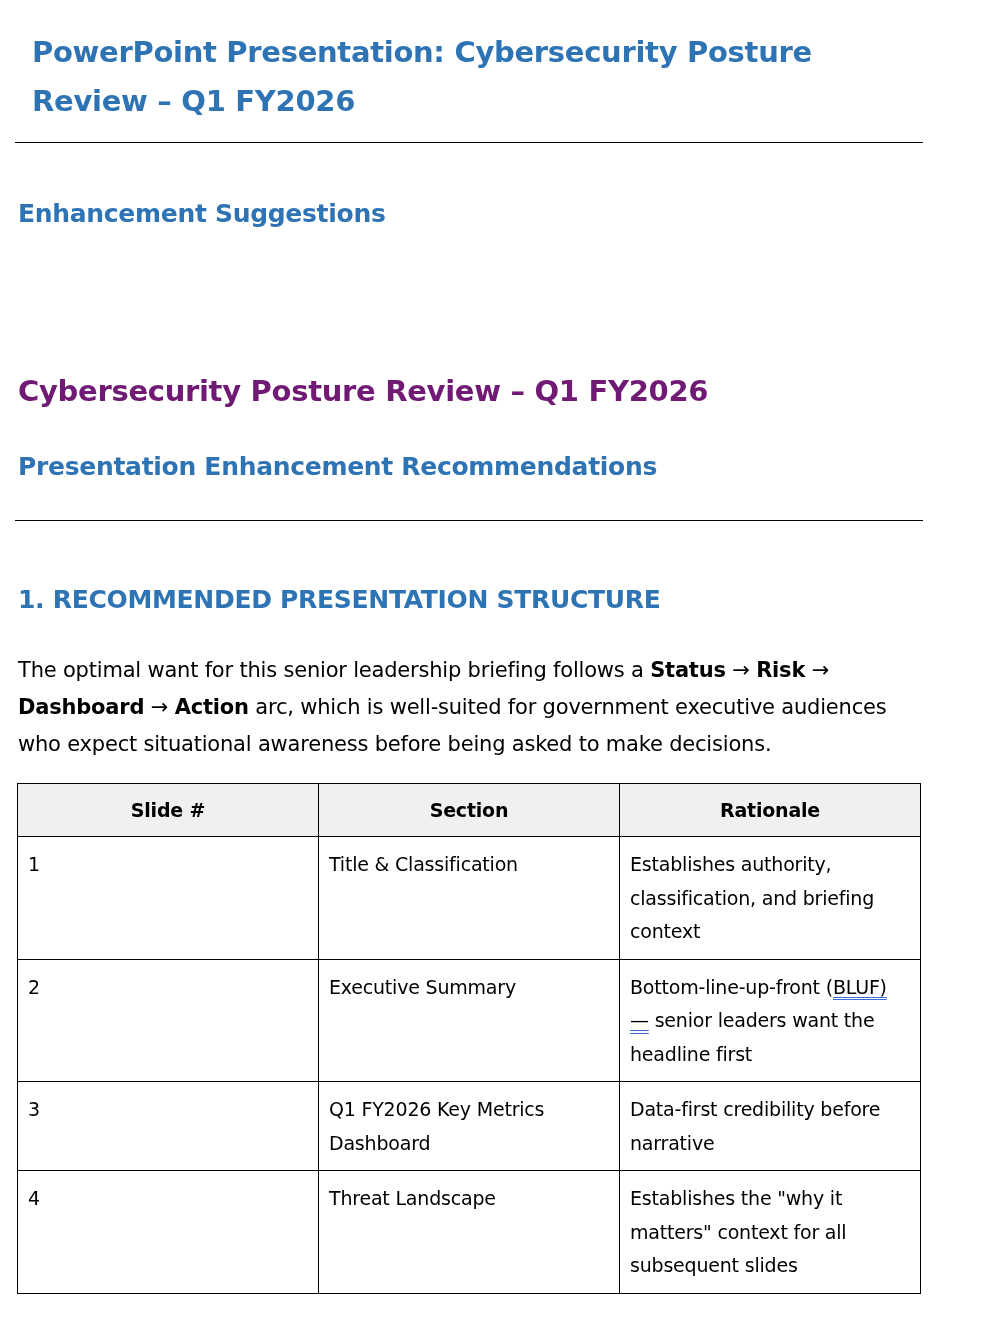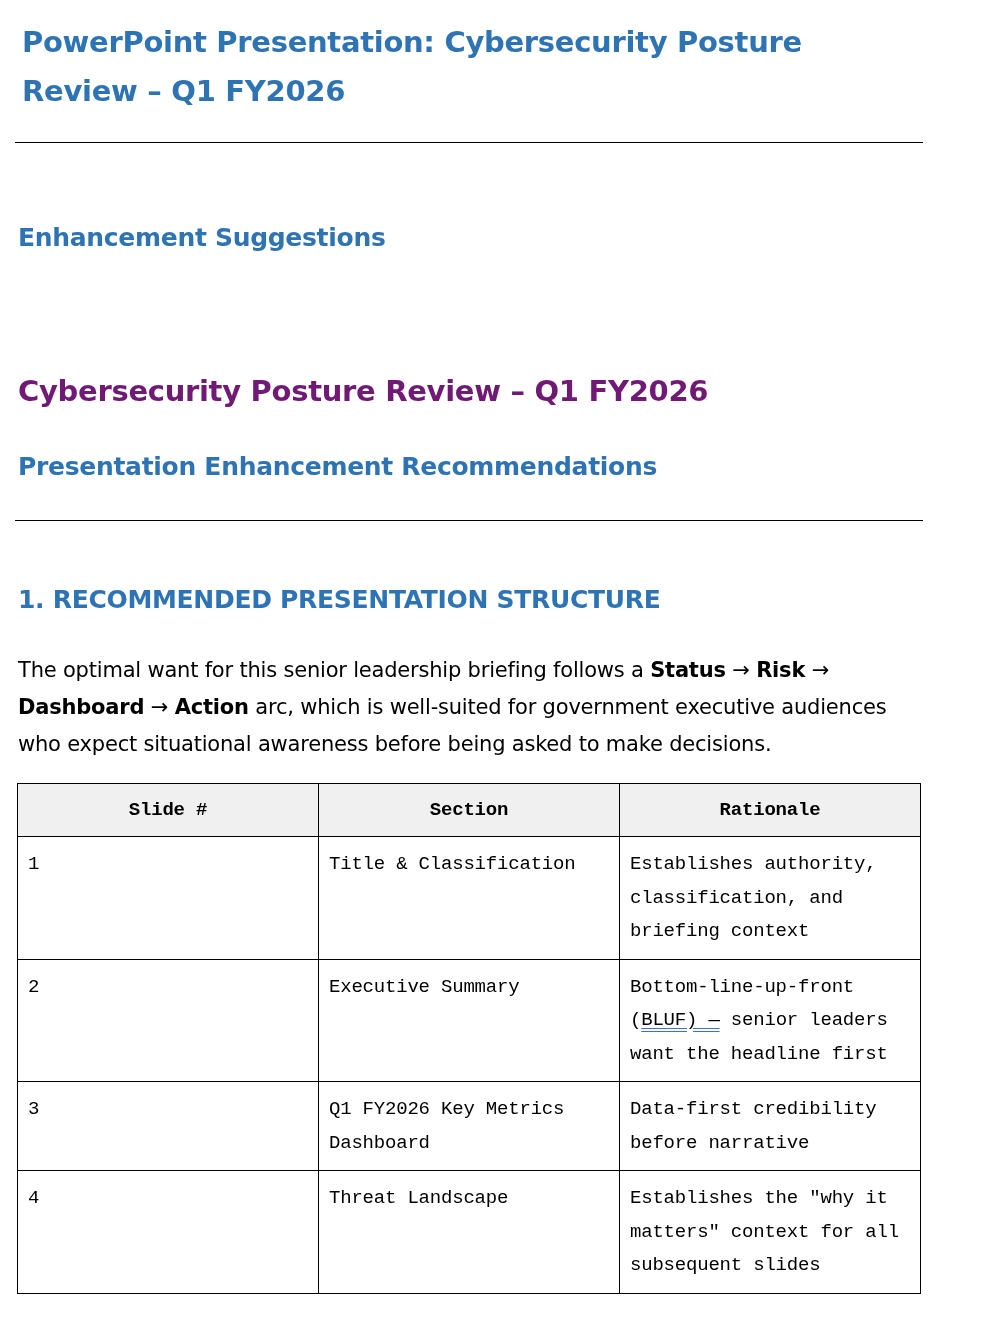--- a/index.html
+++ b/index.html
@@ -19,21 +19,21 @@
       position: absolute;
       left: 18px;
       top: 0;
       width: 905px;
     }
     .h1 {
       position: absolute;
       left: 0;
       top: 14px;
       width: 905px;
-      margin: 4px;
+      margin: 14px;
       font-size: 29px;
       font-weight: bold;
       line-height: 49px;
       color: #2E74B5;
       letter-spacing: -0.3px;
     }
     .hr {
       position: absolute;
       left: -3px;
       width: 908px;
@@ -79,21 +79,20 @@
       width: 903px;
       border-collapse: collapse;
       table-layout: fixed;
       font-size: 19px;
       letter-spacing: -0.2px;
     }
     table.structure th,
     table.structure td {
       border: 1.5px solid #000000;
       vertical-align: top;
-      font-family: Liberation Mono, monospace;
     }
     table.structure th {
       background: #F0F0F0;
       font-weight: bold;
       text-align: center;
       height: 52px;
       padding: 0 10px;
       vertical-align: middle;
     }
     table.structure td {
@@ -107,21 +106,21 @@
   </style>
 </head>
 <body>
 
 <div class="page">
 
   <h1 class="h1">PowerPoint Presentation: Cybersecurity Posture Review – Q1 FY2026</h1>
 
   <div class="hr" style="top:142px;"></div>
 
-  <h2 class="h2" style="top:220px;">Enhancement Suggestions</h2>
+  <h2 class="h2" style="top:196px;">Enhancement Suggestions</h2>
 
   <p class="para" style="top:274px;">
     <br>
   </p>
 
   <h1 class="h1b" style="top:371px;">Cybersecurity Posture Review – Q1 FY2026</h1>
 
   <h2 class="h2" style="top:449px;">Presentation Enhancement Recommendations</h2>
 
   <div class="hr" style="top:520px;"></div>

